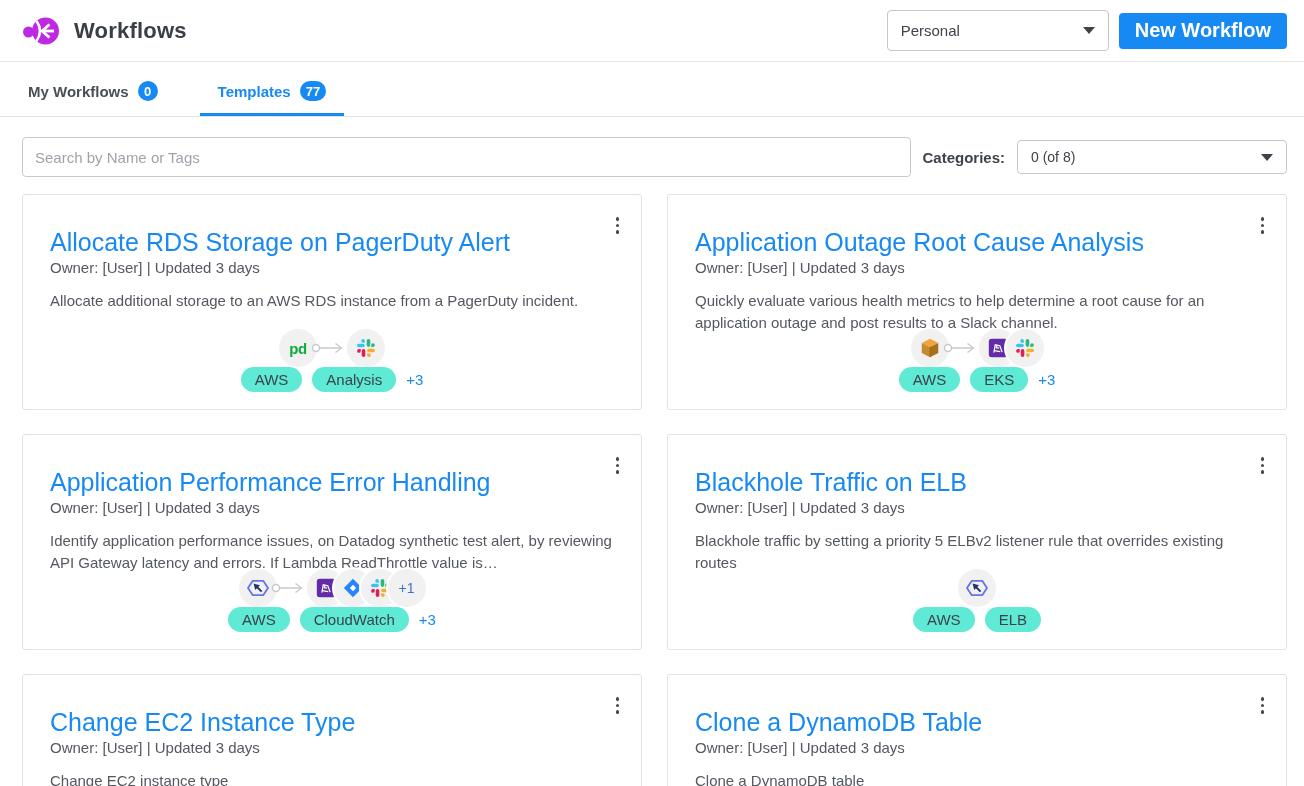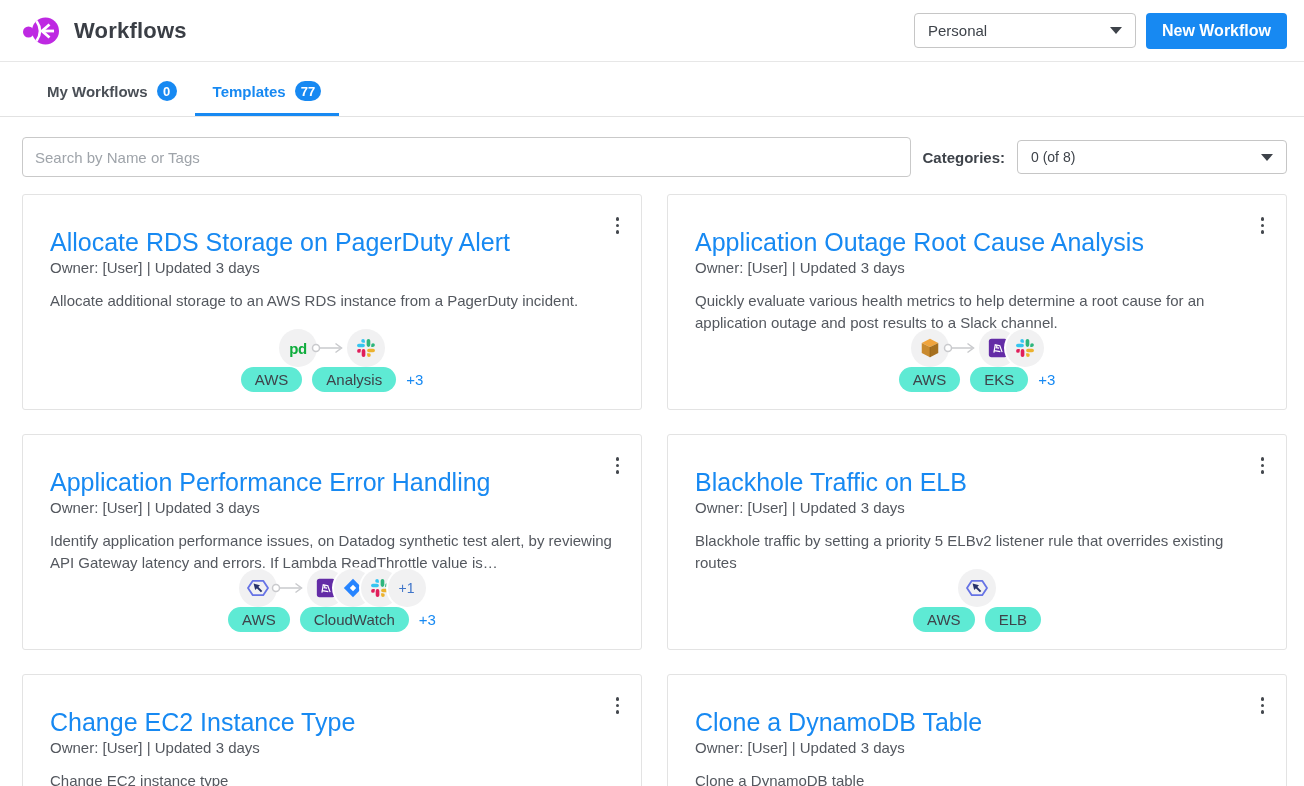--- a/index.html
+++ b/index.html
@@ -7,27 +7,27 @@
   body {
     width:1304px; height:786px; overflow:hidden;
     background:#fff; color:#3E434A;
     font-family:"Liberation Sans", sans-serif;
   }
   
   .header { display:flex; align-items:center; height:62px; padding:0 17px 0 22px; border-bottom:1px solid #E7E7E7; }
   .logo { display:flex; align-items:center; margin-right:12px; }
   .page-title { font-size:22px; font-weight:700; color:#3A3E45; letter-spacing:.2px; }
   .header-right { margin-left:auto; display:flex; align-items:center; gap:10px; }
-  .selectbox { width:222px; height:35px; border:1px solid #C6C6C6; border-radius:4px; background:#fff;
+  .selectbox { width:222px; height:41px; border:1px solid #C6C6C6; border-radius:4px; background:#fff;
     display:flex; align-items:center; justify-content:space-between; padding:0 13px; font-size:15px; color:#3E434A; cursor:pointer; }
   .caret { width:0; height:0; border-left:6px solid transparent; border-right:6px solid transparent; border-top:7px solid #3E434A; }
   .btn-primary { height:36px; padding:0 16px; border:none; border-radius:4px; background:var(--accent,#1789F2);
-    color:#fff; font-family:inherit; font-size:16px; font-weight:700; cursor:pointer; }
+    color:#fff; font-family:inherit; font-size:20px; font-weight:700; cursor:pointer; }
   
-  .tabs { display:flex; padding:0 29px; border-bottom:1px solid #E2E2E2; }
+  .tabs { display:flex; padding:0 10px; border-bottom:1px solid #E2E2E2;gap:24px; }
   .tab { display:flex; align-items:center; gap:9px; padding:19px 18px 12px; font-size:15px; font-weight:700;
     color:#4A4F56; border-bottom:3px solid transparent; cursor:pointer; }
   .tab.active { color:var(--accent,#1789F2); border-bottom-color:var(--accent,#1789F2); }
   .badge { background:var(--accent,#1789F2); color:#fff; font-size:13px; font-weight:700; min-width:20px; height:20px;
     border-radius:10px; display:flex; align-items:center; justify-content:center; padding:0 6px; }
   
   .filter-row { display:flex; align-items:center; margin:20px 17px 0 22px; }
   .search-input { width:889px; height:40px; border:1px solid #C9C9C9; border-radius:4px; padding:0 12px;
     font-family:inherit; font-size:15px; color:#3E434A; outline:none; }
   .search-input::placeholder { color:#9FA4AA; }

